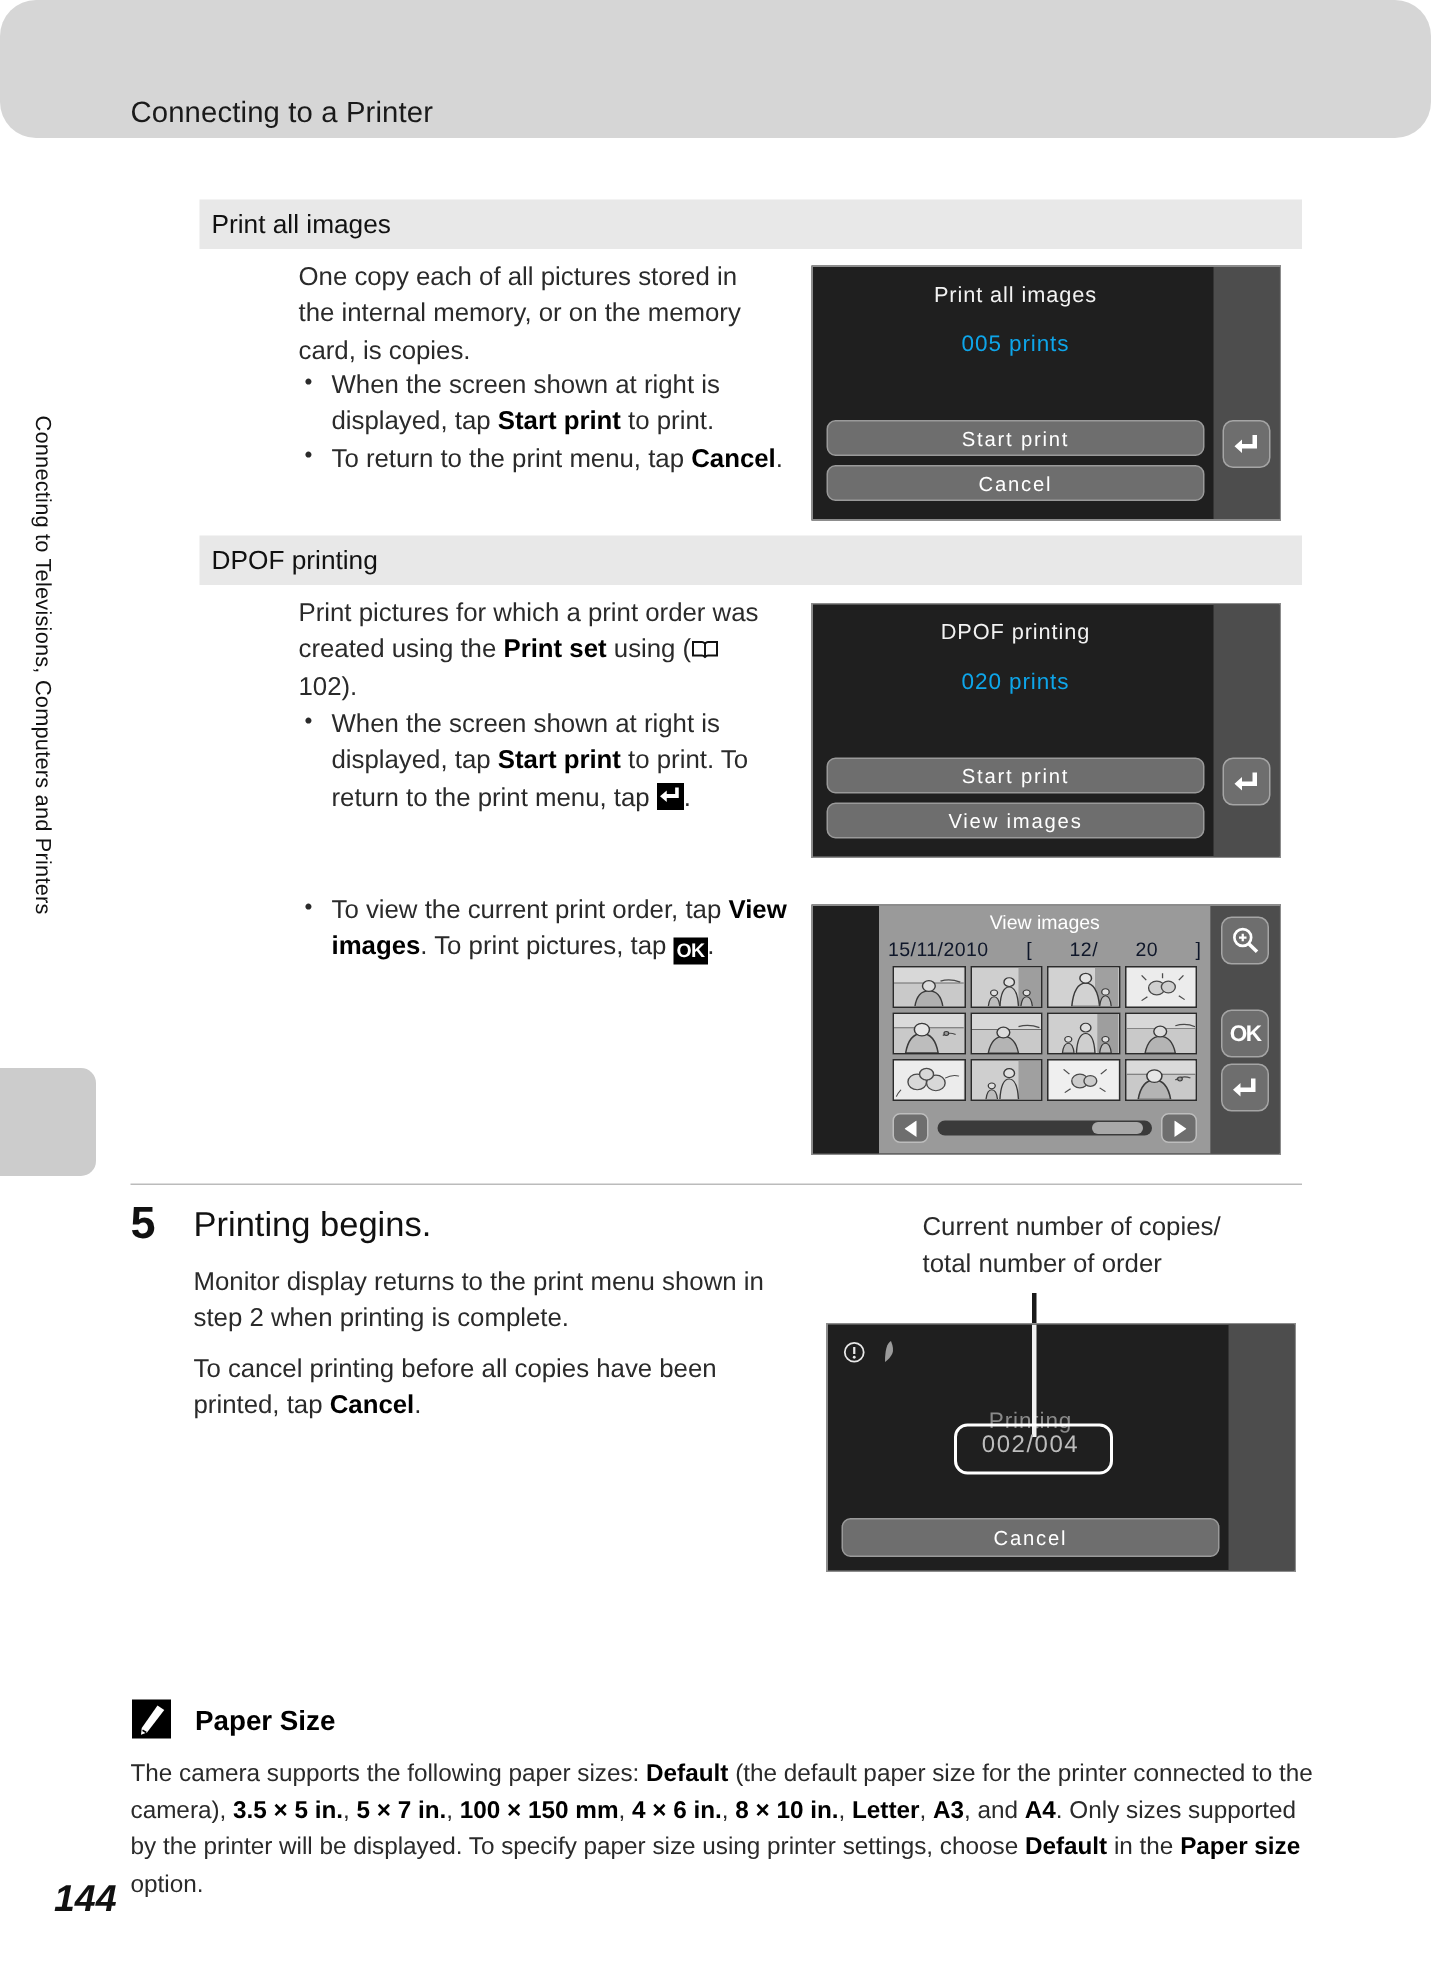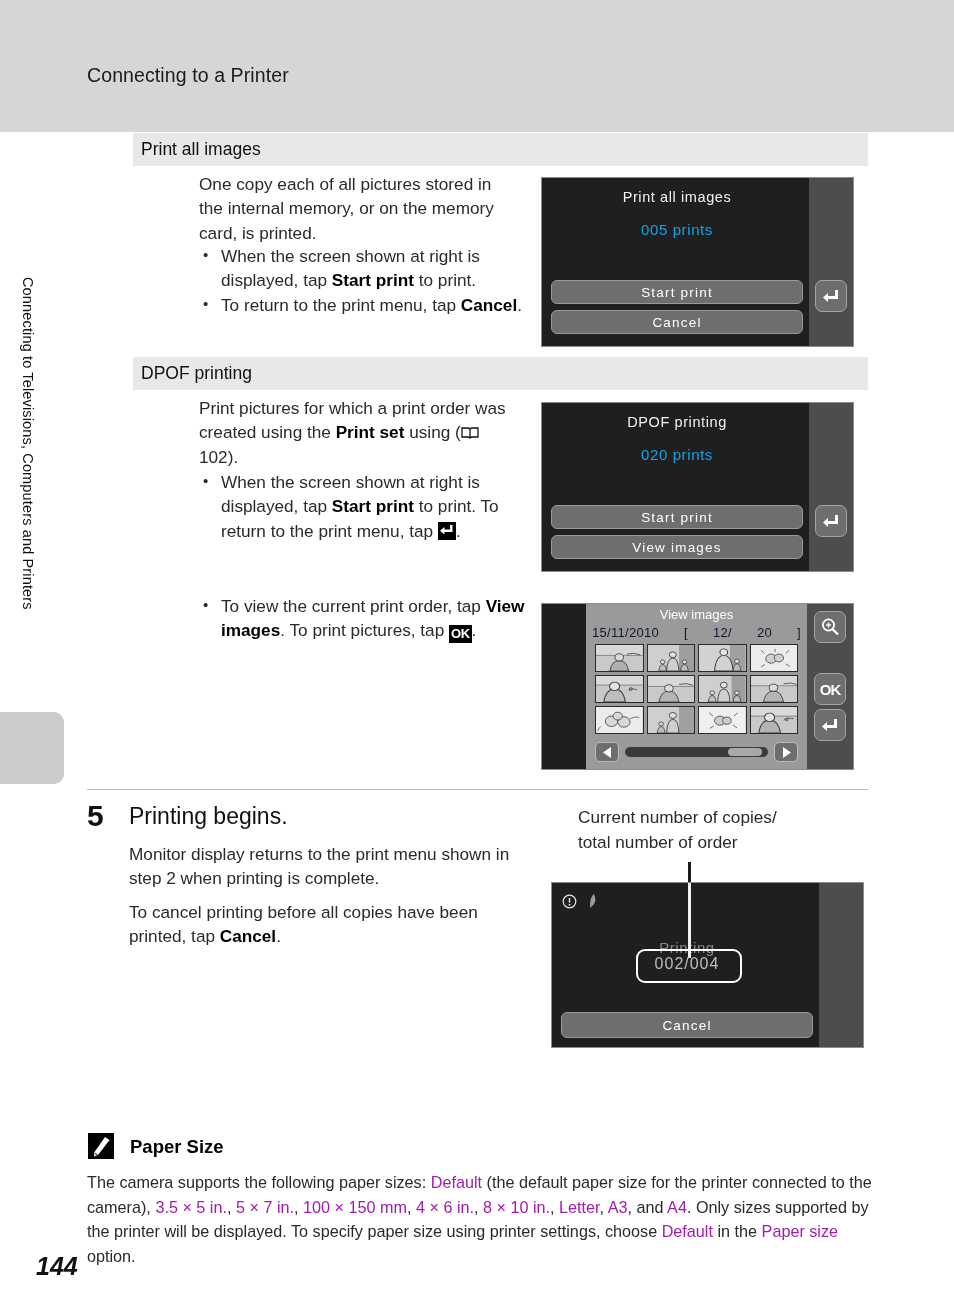--- a/index.html
+++ b/index.html
@@ -13,22 +13,23 @@
     font-family: "Liberation Sans", sans-serif;
     color: #1a1a1a;
     position: relative;
     overflow: hidden;
   }
 
   
   .page-header {
     position: absolute;
     left: 0; top: 0;
-    width: 954px; height: 132px;
+    width: 954px; height: 92px;
     background: #d6d6d6;
+    border-radius: 24px;
   }
   .page-header-title {
     position: absolute;
     left: 87px; top: 64px;
     font-size: 19.5px;
     color: #1a1a1a;
     letter-spacing: .1px;
   }
 
   
@@ -290,20 +291,21 @@
     background: #a8a8a8;
     border-radius: 4px;
   }
 
   
   .callout-text {
     position: absolute;
     font-size: 17.2px;
     line-height: 24.5px;
     color: #2a2a2a;
+    margin-left: 37px;
   }
   .callout-line {
     position: absolute;
     width: 3px;
     background: #1a1a1a;
   }
   .callout-line-white {
     position: absolute;
     width: 3px;
     background: #f0f0f0;
@@ -332,38 +334,38 @@
     font-size: 18.5px;
     font-weight: bold;
     color: #000;
   }
   .note-body {
     position: absolute;
     font-size: 16.2px;
     line-height: 24.5px;
     color: #2a2a2a;
   }
-  .note-body b { font-weight: normal; color: #a21caf; }
+  .note-body b { font-weight: bold; color: #000000; }
 </style>
 </head>
 <body>
 
 <div class="page-header">
   <div class="page-header-title">Connecting to a Printer</div>
 </div>
 
 <div class="side-tab"></div>
 <div class="side-text">Connecting to Televisions, Computers and Printers</div>
 <div class="page-number">144</div>
 
 <div class="section-bar" style="top:133px;">
   <div class="label">Print all images</div>
 </div>
 
-<div class="bodytext" style="left:199px; top:172px; width:320px;">One copy each of all pictures stored in the internal memory, or on the memory card, is printed.</div>
+<div class="bodytext" style="left:199px; top:172px; width:320px;">One copy each of all pictures stored in the internal memory, or on the memory card, is copies.</div>
 
 <ul class="bullets bodytext" style="left:199px; top:244px; width:330px;">
   <li><span>When the screen shown at right is displayed, tap </span><b>Start print</b><span> to print.</span></li>
   <li><span>To return to the print menu, tap </span><b>Cancel</b><span>.</span></li>
 </ul>
 
 <div class="screen" style="left:541px; top:177px; width:313px; height:170px;">
   <div class="rail"></div>
   <div class="screen-title" style="top:11px;">Print all images</div>
   <div class="screen-sub" style="top:43px;">005 prints</div>

